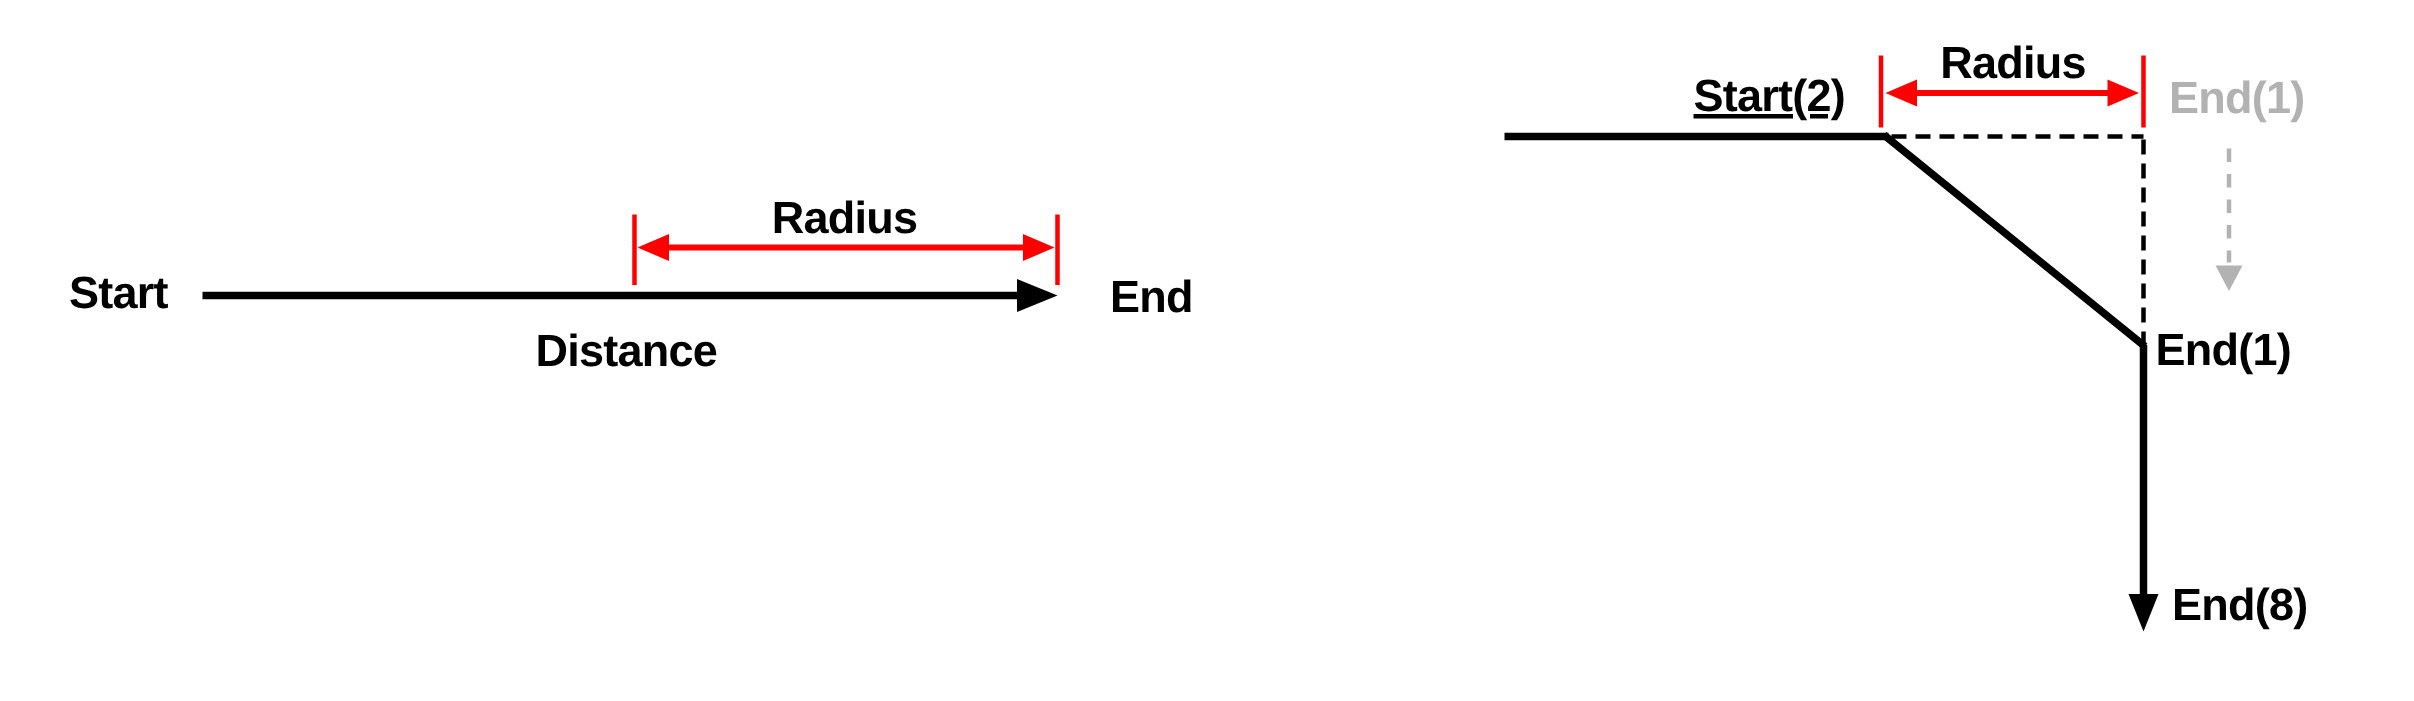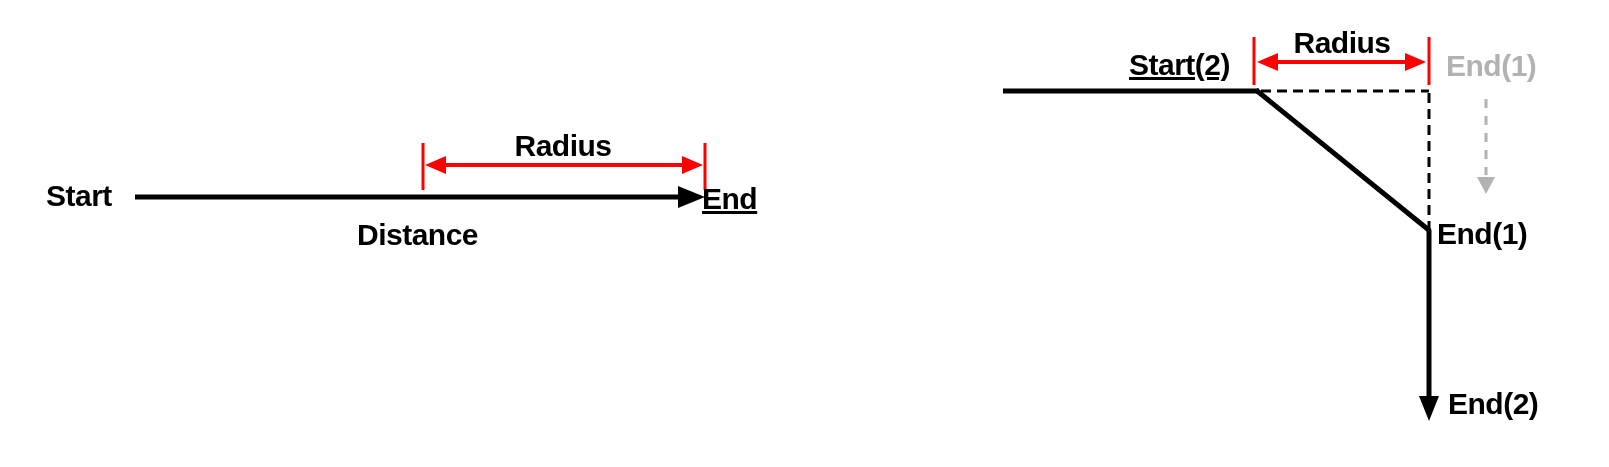--- a/index.html
+++ b/index.html
@@ -25,21 +25,21 @@
     font-weight: 700;
     line-height: 1;
     letter-spacing: -0.5px;
     color: var(--line, #000000);
     white-space: nowrap;
   }
   .lbl.ghost { color: var(--ghost, #b2b2b2); }
 
   
   .lbl-start        { left: 46px;   top: 181px; }
-  .lbl-end          { left: 702px;  top: 184px; text-decoration: underline; }
+  .lbl-end          { left: 740px;  top: 184px; }
   .lbl-distance     { left: 357px;  top: 220px; text-align: center; }
   .lbl-radius-left  { left: 421px;  top: 131px; width: 284px; text-align: center; }
   .lbl-start1       { left: 867px;  top: 50px; }
   .lbl-start2       { left: 1129px; top: 50px; text-decoration: underline; }
   .lbl-radius-right { left: 1254px; top: 28px; width: 176px; text-align: center; }
   .lbl-end1-ghost   { left: 1446px; top: 51px; }
   .lbl-end1         { left: 1437px; top: 219px; }
   .lbl-end2         { left: 1448px; top: 389px; }
 
   
@@ -91,15 +91,15 @@
 
   <div class="lbl lbl-start">Start</div>
   <div class="lbl lbl-radius-left">Radius</div>
   <div class="lbl lbl-end">End</div>
   <div class="lbl lbl-distance">Distance</div>
 
   <div class="lbl lbl-start2">Start(2)</div>
   <div class="lbl lbl-radius-right">Radius</div>
   <div class="lbl lbl-end1-ghost ghost">End(1)</div>
   <div class="lbl lbl-end1">End(1)</div>
-  <div class="lbl lbl-end2">End(2)</div>
+  <div class="lbl lbl-end2">End(8)</div>
 
 </div>
 
 </body></html>

